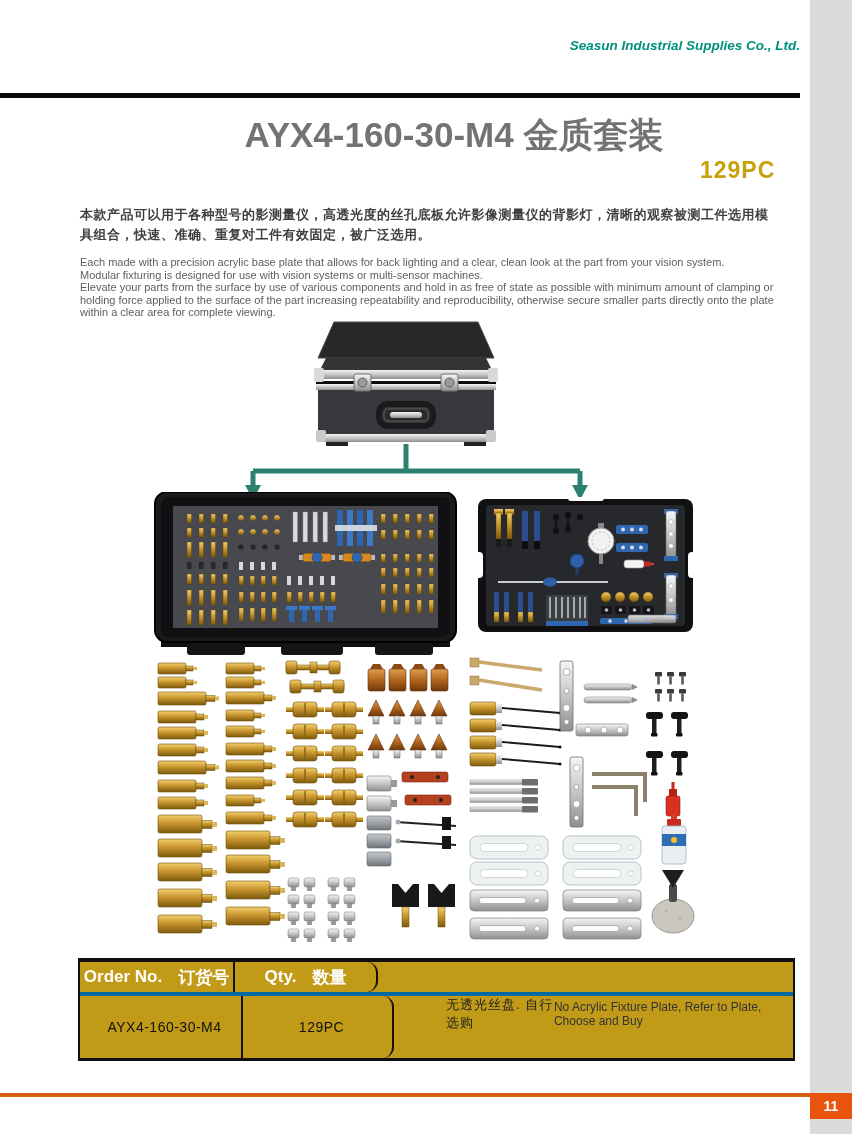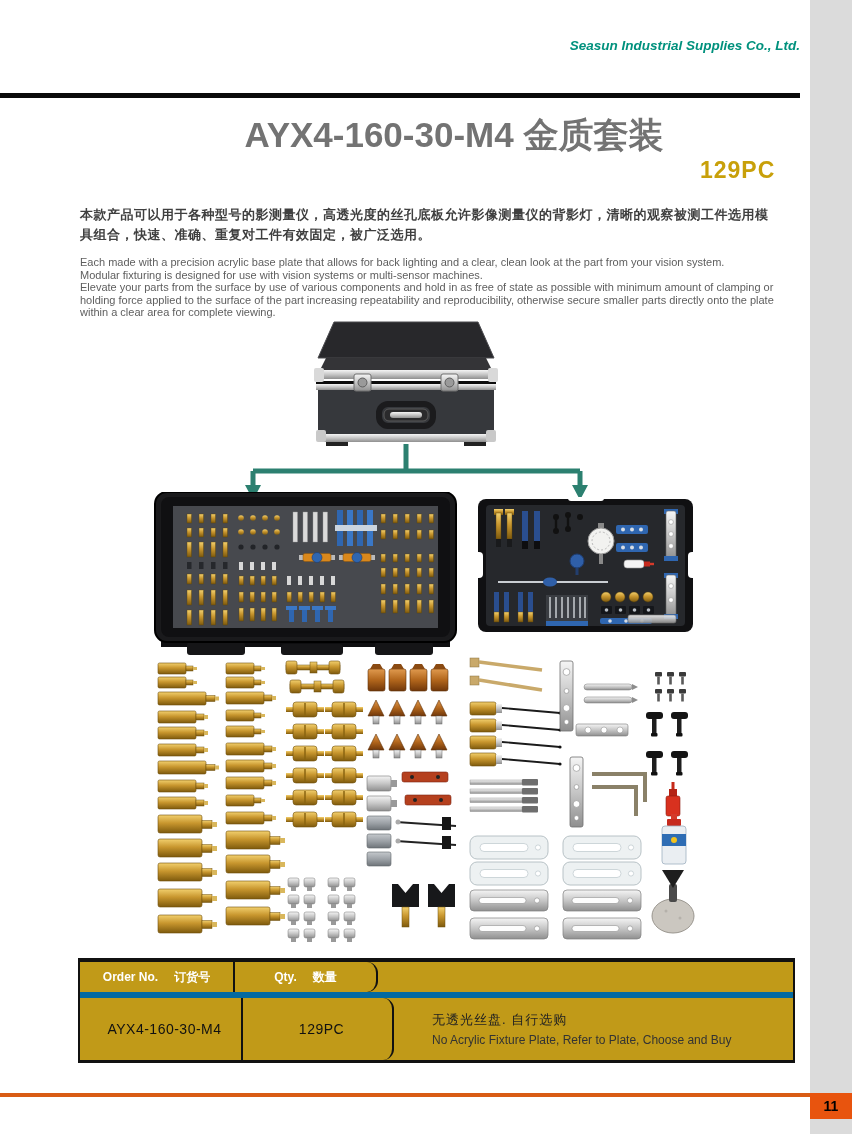--- a/index.html
+++ b/index.html
@@ -16,33 +16,33 @@
   .desc-cn{position:absolute;top:205px;left:80px;width:692px;font-size:13px;font-weight:bold;color:#3F3F3F;line-height:20px;letter-spacing:.5px;}
   .desc-en{position:absolute;top:256px;left:80px;width:708px;font-size:11px;color:#5E5E5E;line-height:12.6px;}
   .fig{position:absolute;}
   .fig-case{left:296px;top:318px;width:220px;height:132px;}
   .fig-connector{left:230px;top:444px;width:380px;height:58px;}
   .fig-tray-left{left:153px;top:492px;width:305px;height:168px;}
   .fig-tray-right{left:478px;top:497px;width:215px;height:137px;}
   .fig-spread{left:140px;top:656px;width:660px;height:300px;}
   .order-table{position:absolute;top:958px;left:78px;width:717px;background:#C19A18;border:2px solid #111;border-top-width:4px;border-bottom-width:3px;box-sizing:border-box;}
   .t-row{display:flex;}
-  .t-head{height:30px;border-bottom:6px solid #0369a1;color:#FFF;font-weight:bold;font-size:12px;}
+  .t-head{height:30px;border-bottom:4px solid #0369a1;color:#FFF;font-weight:bold;font-size:17px;}
   .t-body{height:62px;color:#111;}
   .t-cell{display:flex;align-items:center;justify-content:center;box-sizing:border-box;}
   .c1{width:155px;border-right:2px solid #111;}
   .c2{width:143px;border-right:2px solid #111;border-radius:11px;}
   .c3{flex:1;}
   .hd-gap{display:inline-block;width:16px;}
   .t-body .c1,.t-body .c2{font-weight:normal;font-size:14px;letter-spacing:.5px;margin-left:8px;}
-  .t-body .c3{flex-direction:column;align-items:flex-start;justify-content:center;padding-left:38px;}
+  .t-body .c3{align-items:flex-start;justify-content:center;padding-left:52px;}
   .note-cn{font-size:13px;color:#222;letter-spacing:1px;}
   .note-en{font-size:12px;color:#333;margin-top:4px;}
   .footer-rule{position:absolute;top:1093px;left:0;width:810px;height:4px;background:#D95C15;}
-  .page-num{position:absolute;top:1093px;left:810px;width:42px;height:26px;background:#E8540E;color:#000000;font-size:14px;font-weight:bold;display:flex;align-items:center;justify-content:center;}
+  .page-num{position:absolute;top:1093px;left:810px;width:42px;height:26px;background:#E8540E;color:#ffffff;font-size:14px;font-weight:bold;display:flex;align-items:center;justify-content:center;}
 </style>
 </head>
 <body>
 
 <svg width="0" height="0" style="position:absolute" aria-hidden="true">
   <defs>
     <linearGradient id="gld" x1="0" y1="0" x2="0" y2="1">
       <stop offset="0" stop-color="#F2D06E"></stop>
         <stop offset=".45" stop-color="#C8962E"></stop>
         <stop offset="1" stop-color="#7E5A0D"></stop>

